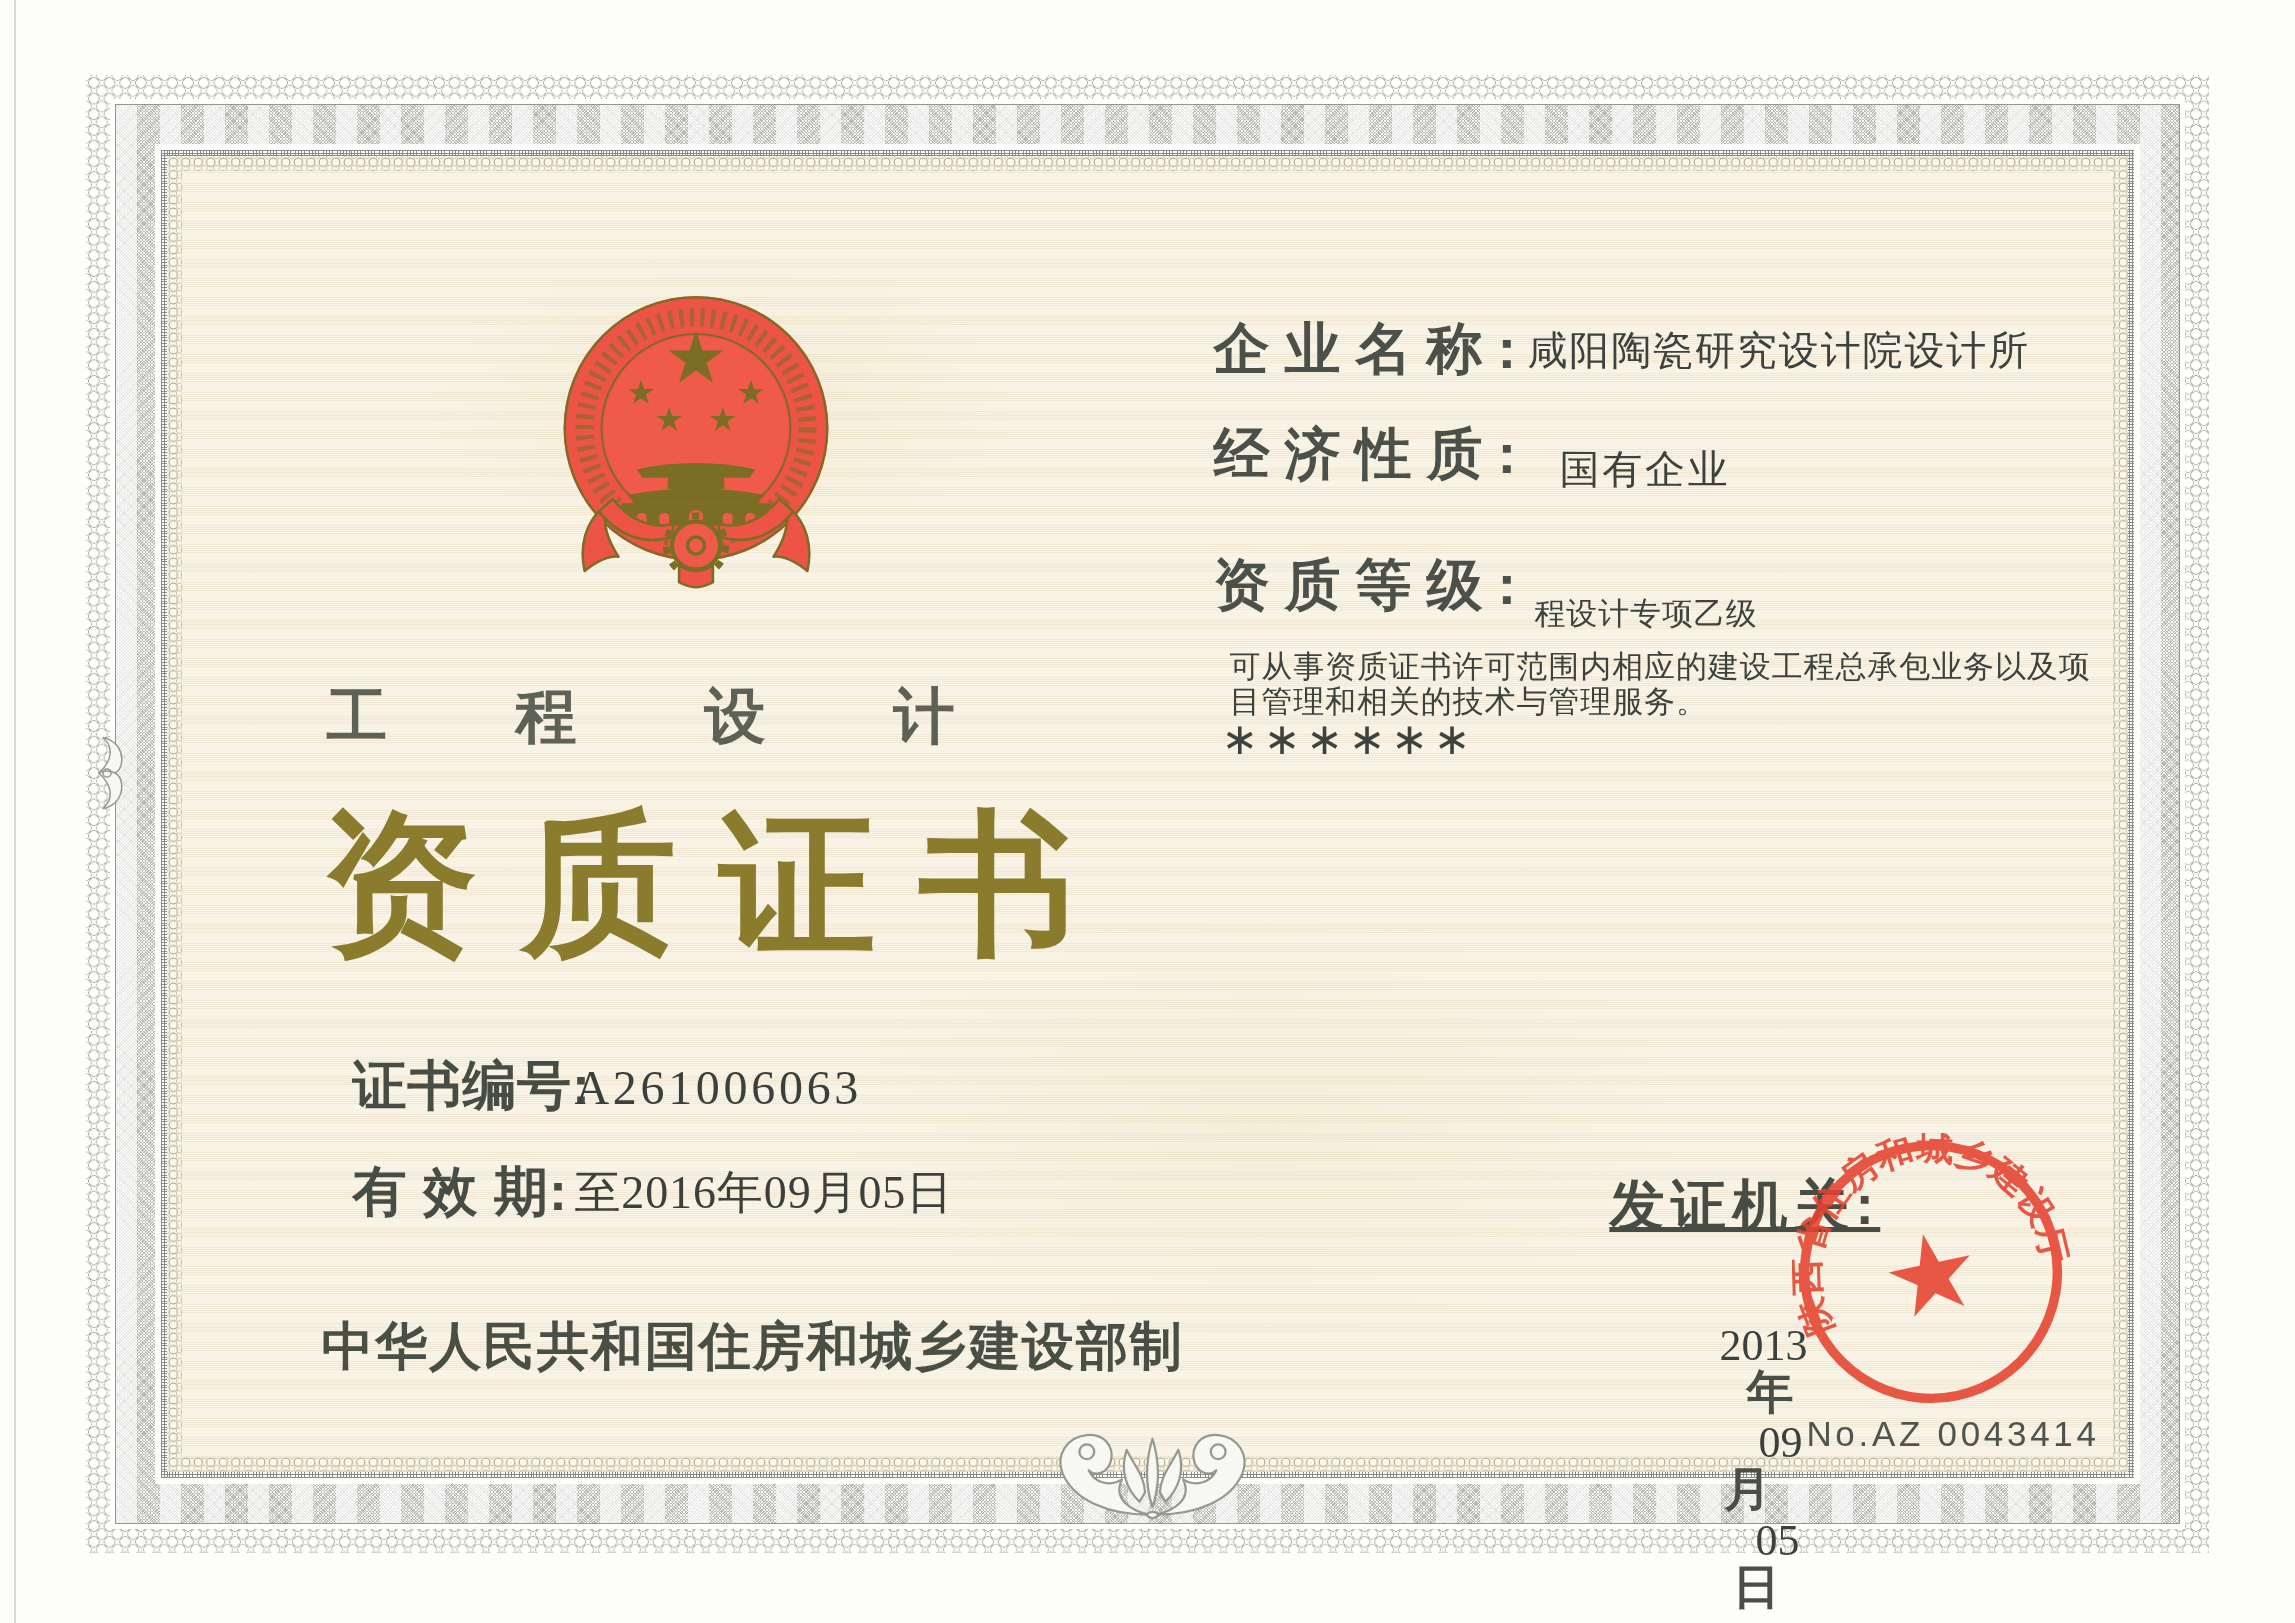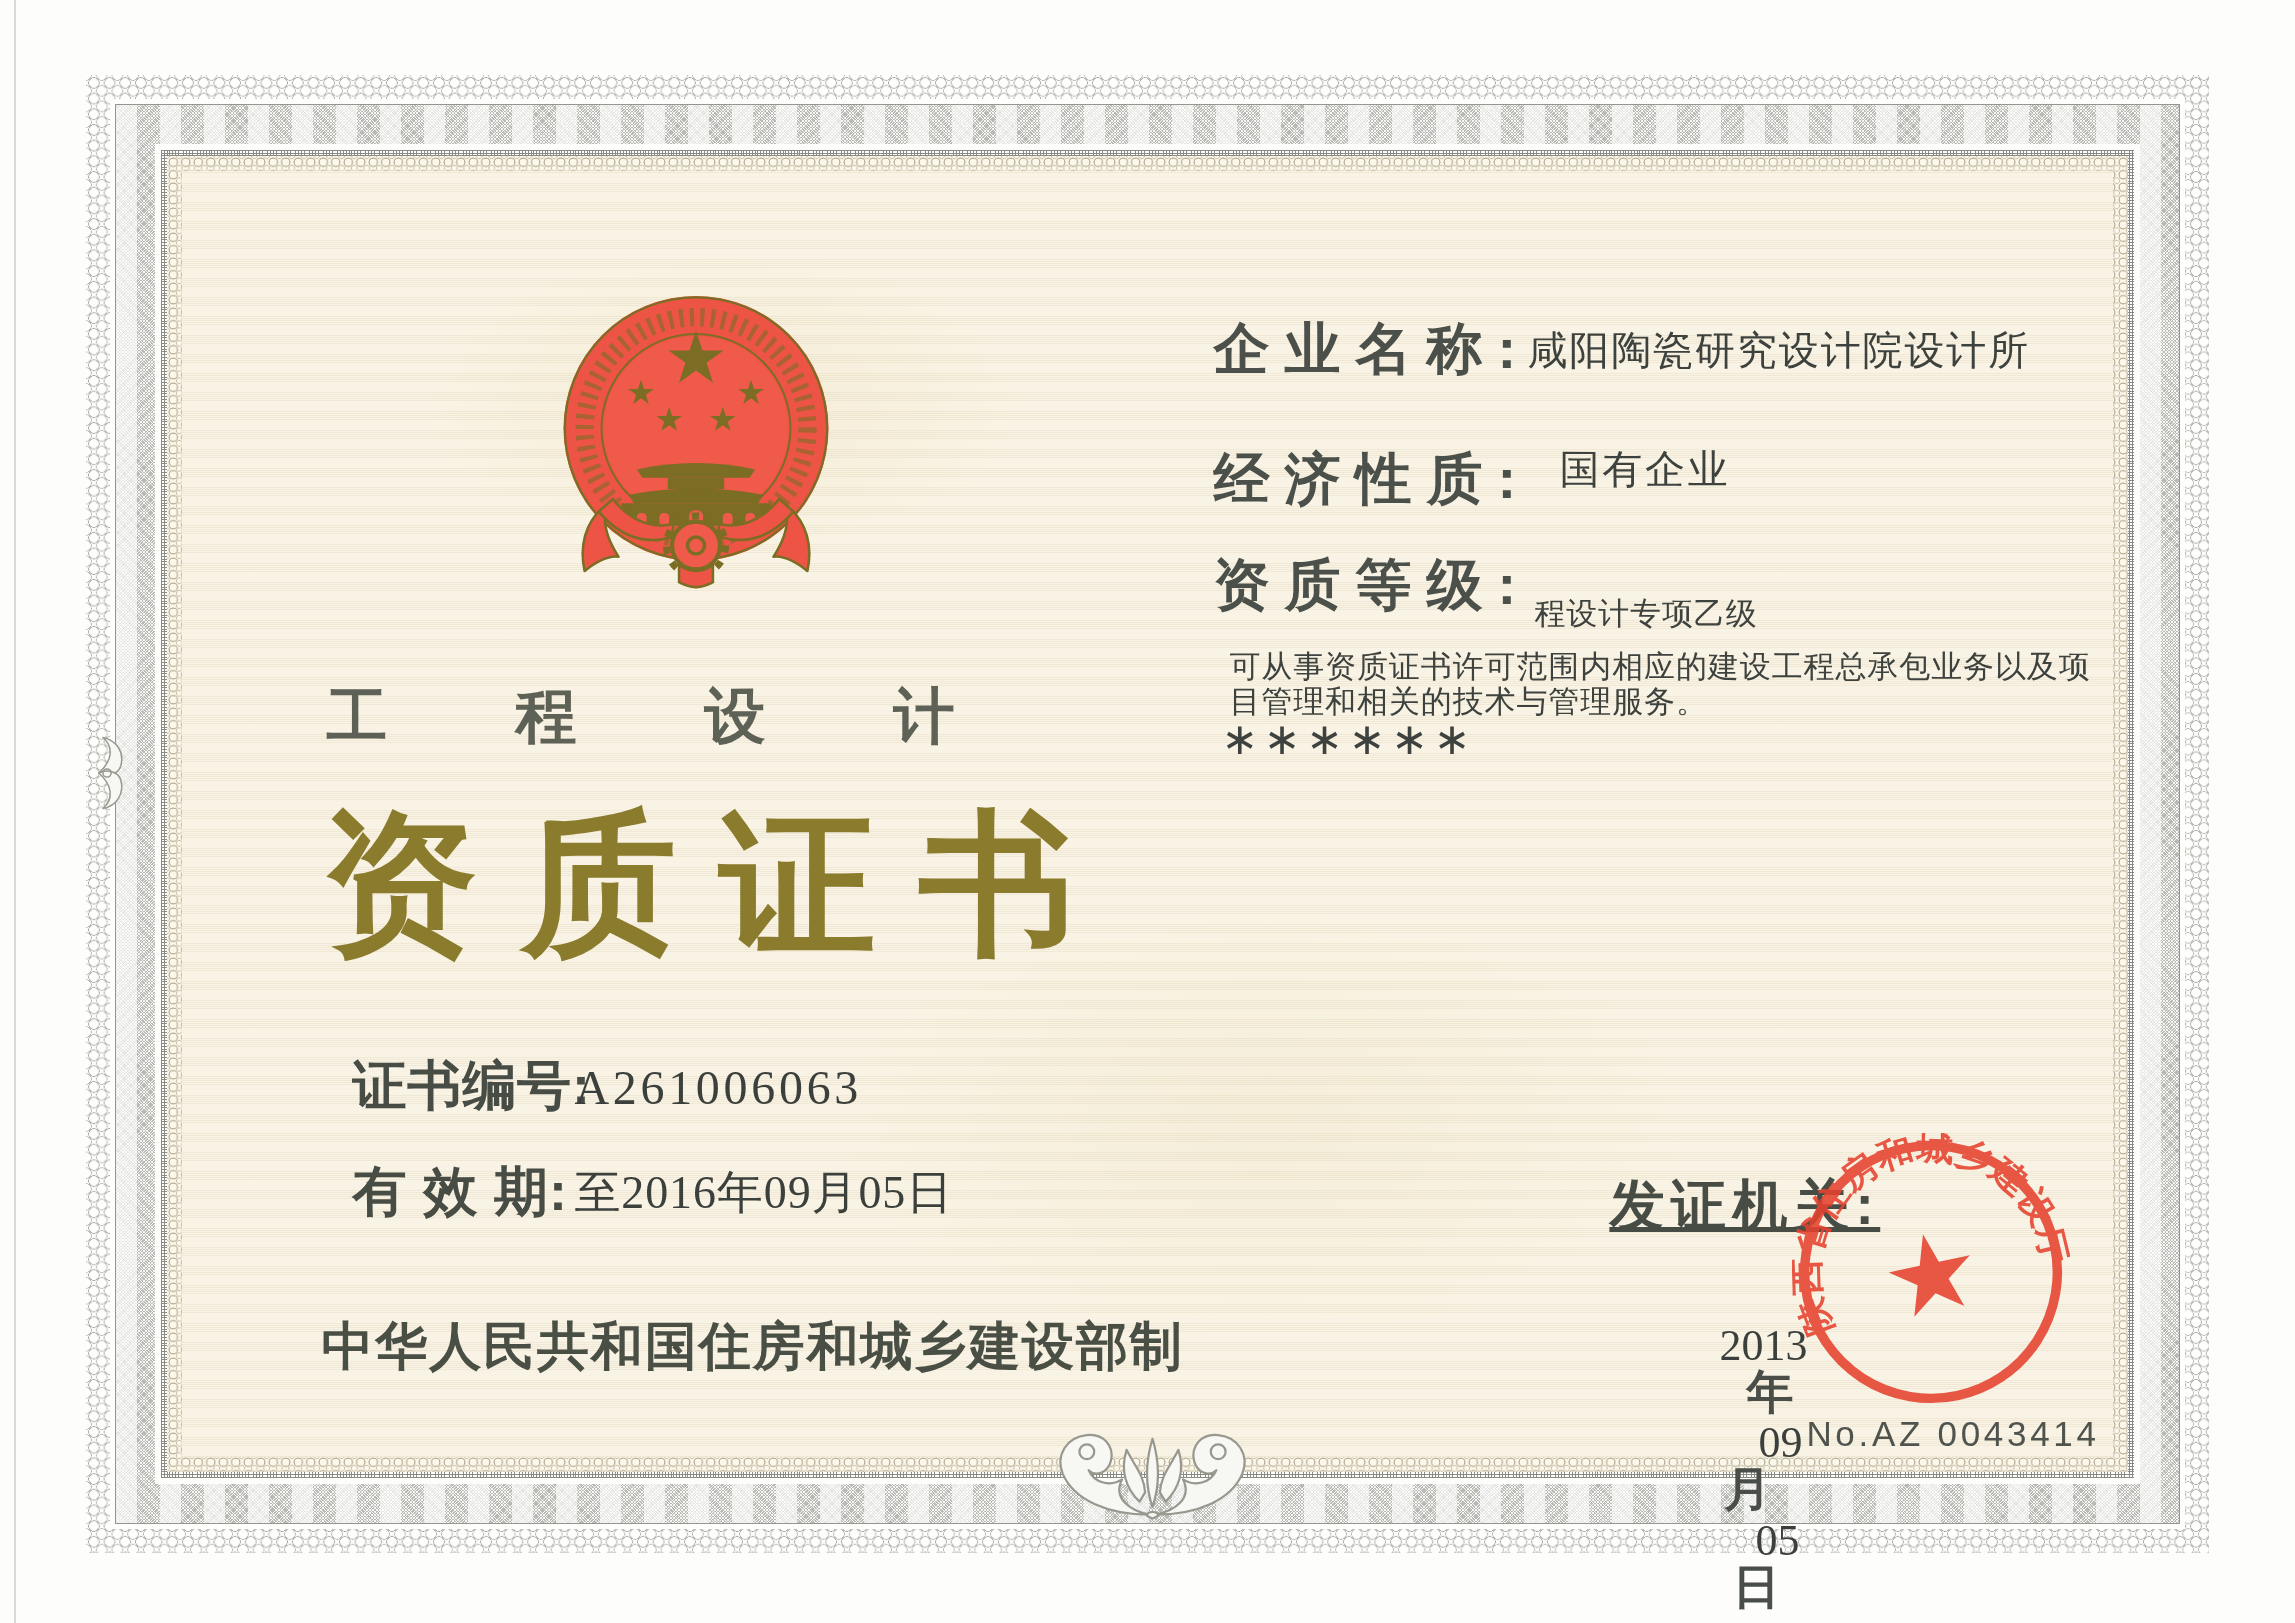--- a/index.html
+++ b/index.html
@@ -46,21 +46,21 @@
   .title2{left:139px;top:635px;font-size:156px;font-weight:bold;color:#8a7b2d;letter-spacing:43px;line-height:1;}
   .fieldlabel{font-weight:bold;color:#474c44;line-height:1;margin-left:8px;}
   .certno-label{left:162px;top:887px;font-size:54px;letter-spacing:0.9px;}
   .certno-value{left:392px;top:893px;font-size:48px;letter-spacing:3.7px;font-family:"Liberation Serif","DejaVu Serif",serif;color:#3c403c;line-height:1;}
   .valid-label{left:162px;top:993px;font-size:54px;letter-spacing:0.9px;}
   .valid-value{left:392px;top:999px;font-size:46px;letter-spacing:0.9px;font-family:"Liberation Serif","DejaVu Serif",serif;color:#3c403c;line-height:1;}
   .maker{left:139px;top:1149px;font-size:52px;font-weight:bold;color:#4a4f46;letter-spacing:1.9px;line-height:1;}
 
   
   .rlabel{left:1031px;font-size:56px;font-weight:bold;color:#4b504a;letter-spacing:15px;line-height:1;}
-  .r1l{top:150px;} .r2l{top:280px;} .r3l{top:386px;}
+  .r1l{top:150px;} .r2l{top:255px;} .r3l{top:386px;}
   .rvalue{color:#3e423e;line-height:1;}
   .r1v{left:1345px;top:159px;font-size:40px;letter-spacing:1.9px;}
   .r2v{left:1377px;top:278px;font-size:40px;letter-spacing:2.8px;}
   .r3v1{left:1352px;top:376px;font-size:31px;letter-spacing:0.9px;}
   .r3v2{left:1352px;top:427px;font-size:31px;letter-spacing:0.9px;}
   .note1{left:1047px;top:480px;font-size:31px;color:#3e423e;letter-spacing:0.9px;line-height:1;}
   .note2{left:1047px;top:515px;font-size:31px;color:#3e423e;letter-spacing:0.9px;line-height:1;}
   .stars{left:1039px;top:546px;font-size:44px;color:#3e423e;letter-spacing:5.6px;line-height:1;}
 
   

